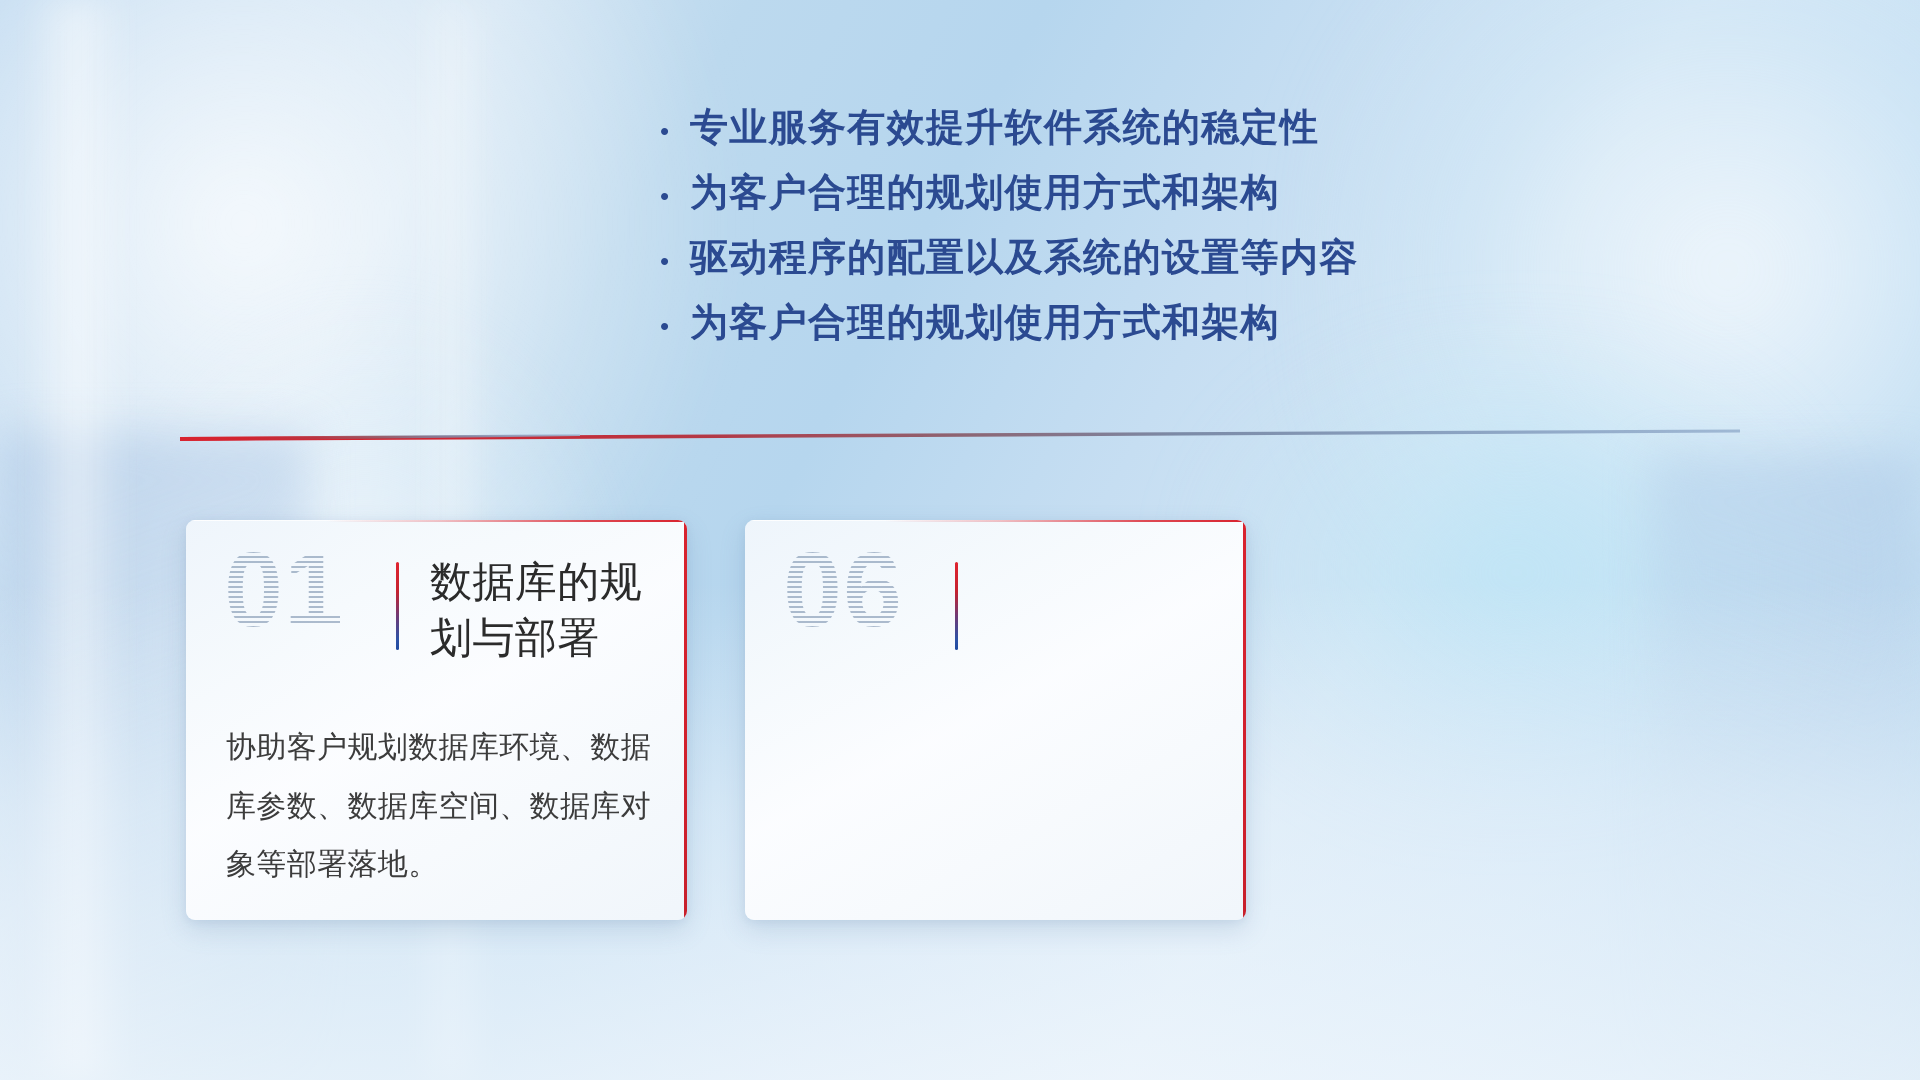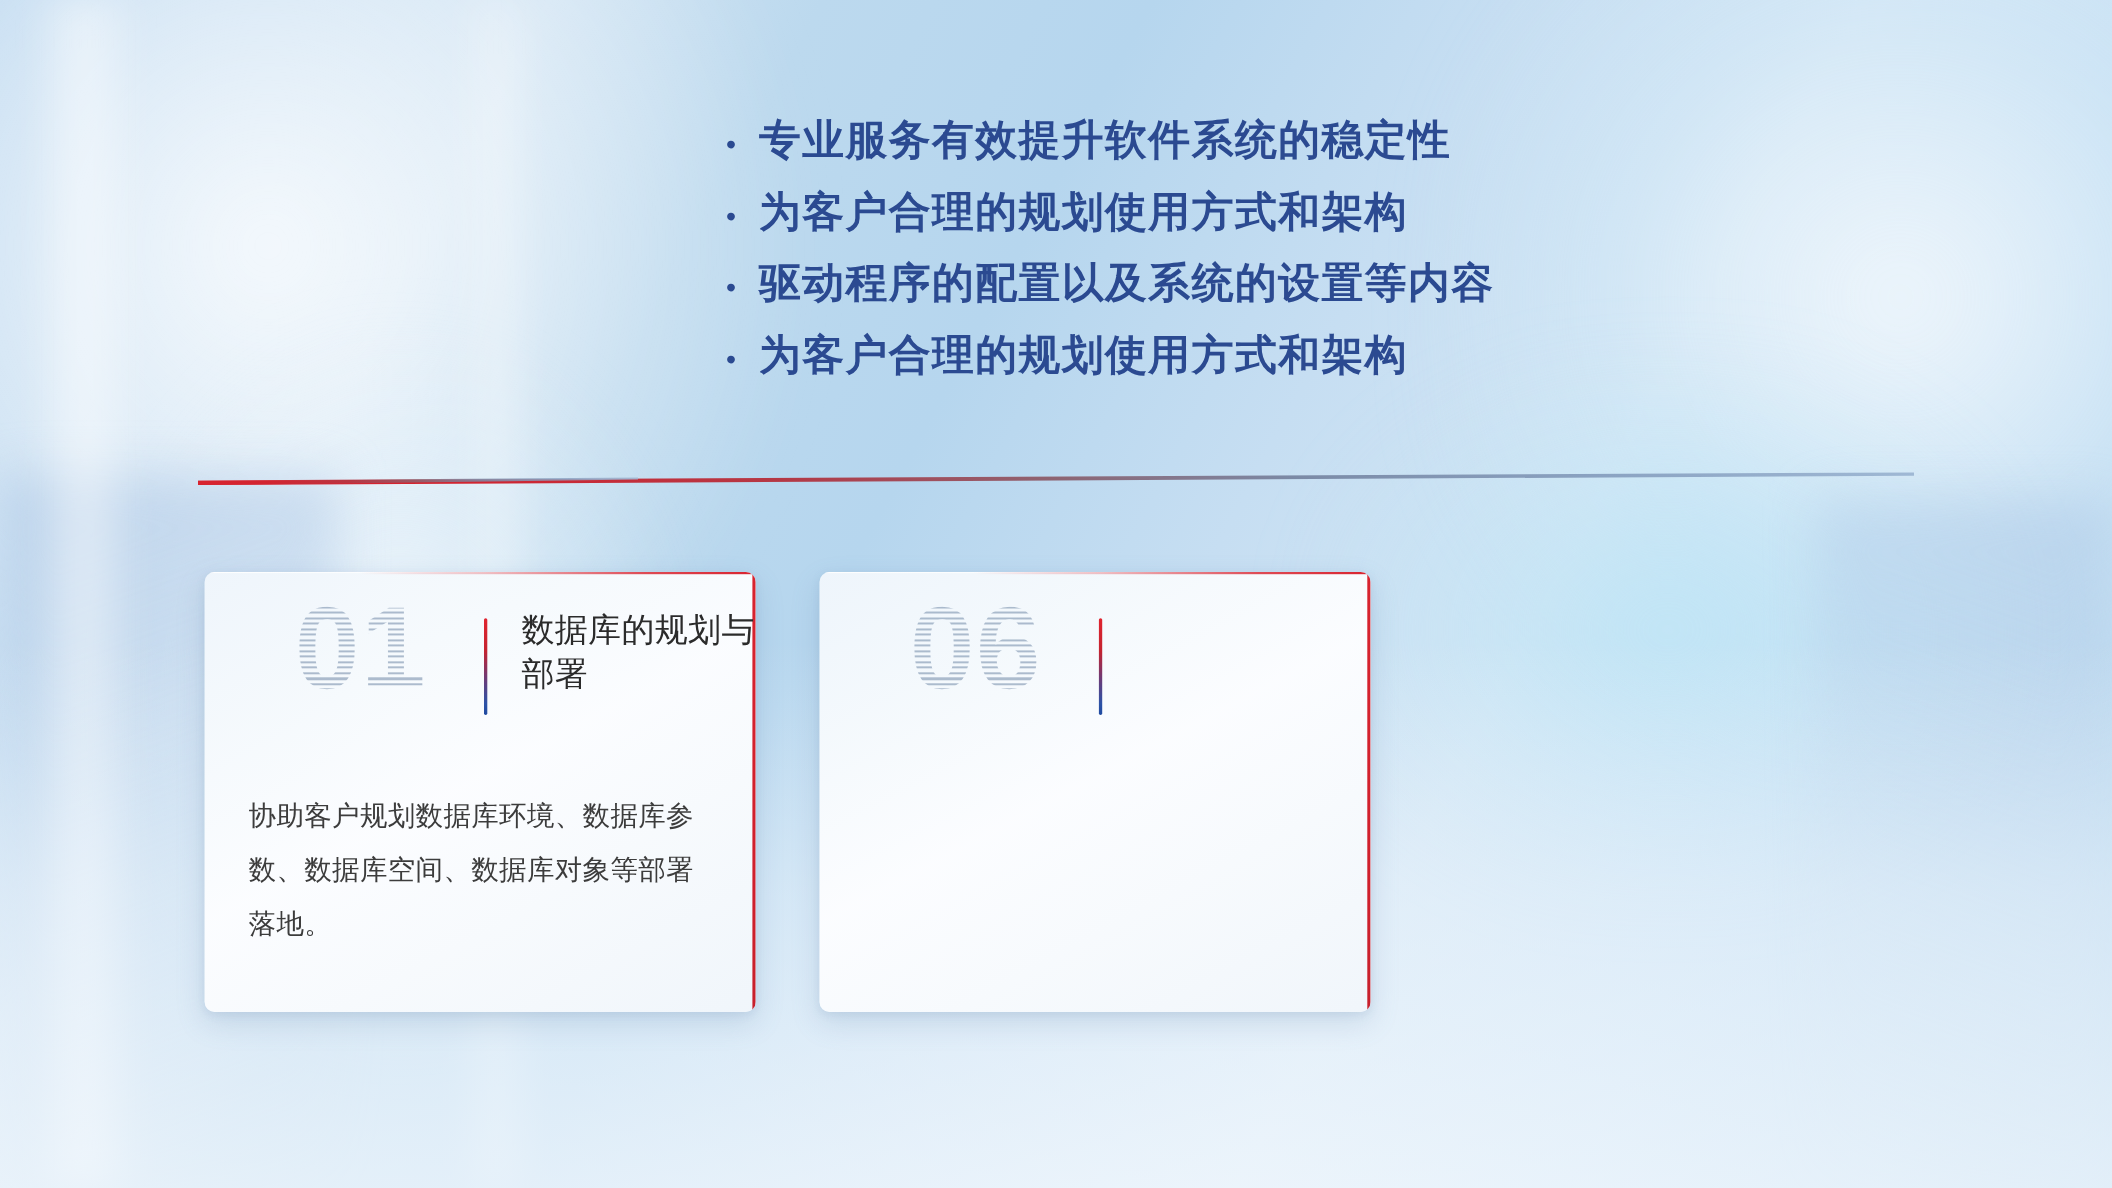--- a/index.html
+++ b/index.html
@@ -129,21 +129,20 @@
       linear-gradient(152deg,
         rgba(240,246,252,.97) 0%,
         rgba(246,250,253,.97) 24%,
         rgba(252,253,255,.98) 48%,
         rgba(247,250,253,.98) 72%,
         rgba(241,246,251,.97) 100%);
     box-shadow:
       0 10px 26px rgba(97,131,171,.20),
       0 2px 8px rgba(97,131,171,.12);
     overflow:hidden;
-    padding-left:44px;
   }
   
   .card-accent-right{
     position:absolute; right:0; top:0;
     width:2.6px; height:100%;
     background:linear-gradient(180deg,#d8232f 0%,#cf1f2c 72%,#c7202c 100%);
   }
   .card-accent-top{
     position:absolute; right:0; top:0;
     height:2.2px; width:72%;
@@ -185,32 +184,32 @@
     position:absolute;
     left:210px; top:42px;
     width:3.4px; height:88px;
     border-radius:2px;
     background:linear-gradient(180deg,#e0242f 0%,#c42330 34%,#6d3a76 62%,#2d52a6 88%,#1f4aa0 100%);
   }
   .card-title{
     position:absolute;
     left:244px; top:34px;
     width:232px;
-    font-size:30px;
+    font-size:42px;
     font-weight:500;
     line-height:1.34;
     color:#2b2b2b;
     letter-spacing:.01em;
   }
 
   .card-desc{
     position:absolute;
     left:40px; top:198px;
     width:428px;
-    font-size:25px;
+    font-size:30px;
     line-height:1.95;
     color:#3c3c3c;
     letter-spacing:.012em;
   }
 </style>
 </head>
 <body>
 
 <div class="bg-base"></div>
 <div class="bg-glow-a"></div>

